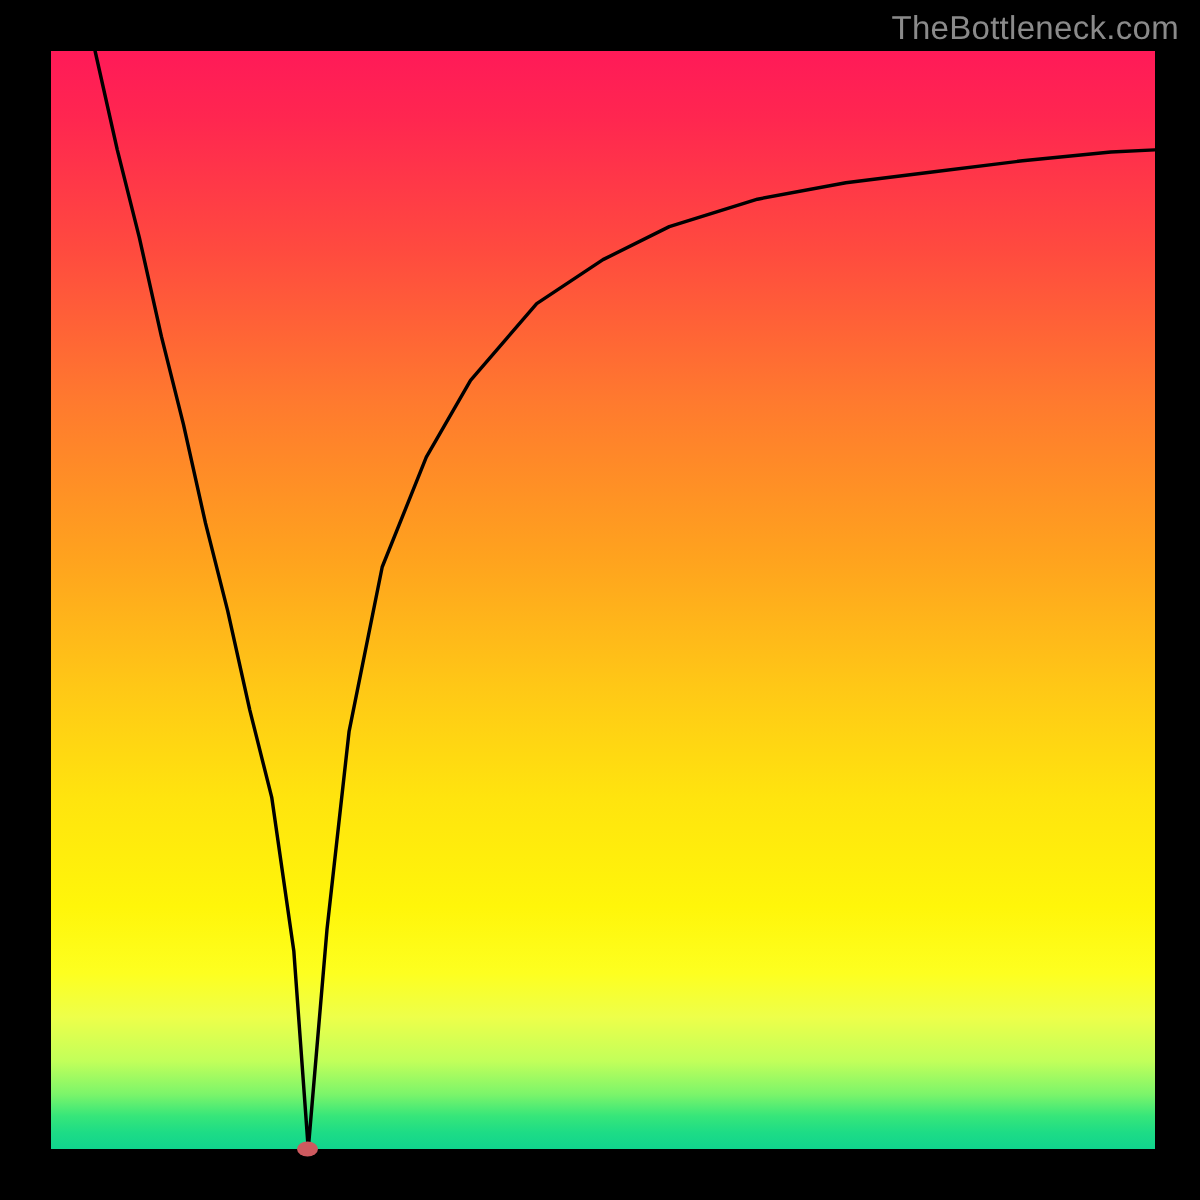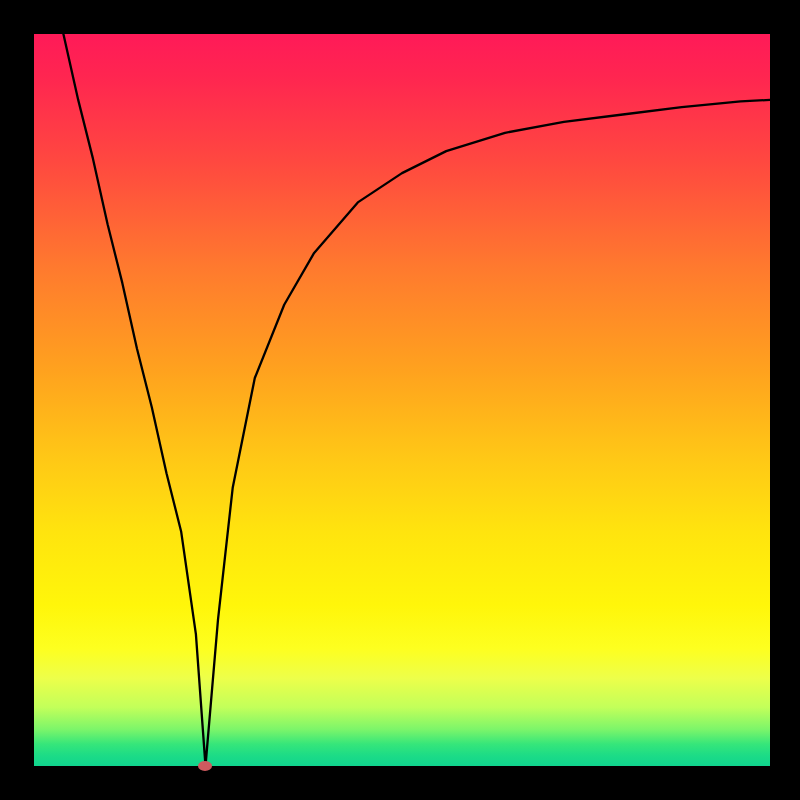--- a/index.html
+++ b/index.html
@@ -67,20 +67,21 @@
     font-family: Arial, Helvetica, sans-serif;
     font-size: 22px;
     color: #8a8a8a;
     letter-spacing: 0.2px;
   }
 </style>
 </head>
 <body>
 
 <div class="frame">
+  <div class="watermark">TheBottleneck.com</div>
   <div class="plot-area">
     <div class="gradient-bg"></div>
     <svg class="curve" viewBox="0 0 736 732" preserveAspectRatio="none">
       <path id="curve-path" d="M 29.4 0.0 L 44.2 65.9 L 58.9 124.4 L 73.6 190.3 L 88.3 248.9 L 103.0 314.8 L 117.8 373.3 L 132.5 439.2 L 147.2 497.8 L 161.9 600.2 L 171.5 732.0 L 184.0 585.6 L 198.7 453.8 L 220.8 344.0 L 250.2 270.8 L 279.7 219.6 L 323.8 168.4 L 368.0 139.1 L 412.2 117.1 L 471.0 98.8 L 529.9 87.8 L 588.8 80.5 L 647.7 73.2 L 706.6 67.3 L 736.0 65.9"></path>
     </svg>
     <div class="dot" id="marker-dot" style="left: 171.488px; top: 732px; background: rgb(206, 90, 95);"></div>
   </div>
 </div>
 
 </body></html>

